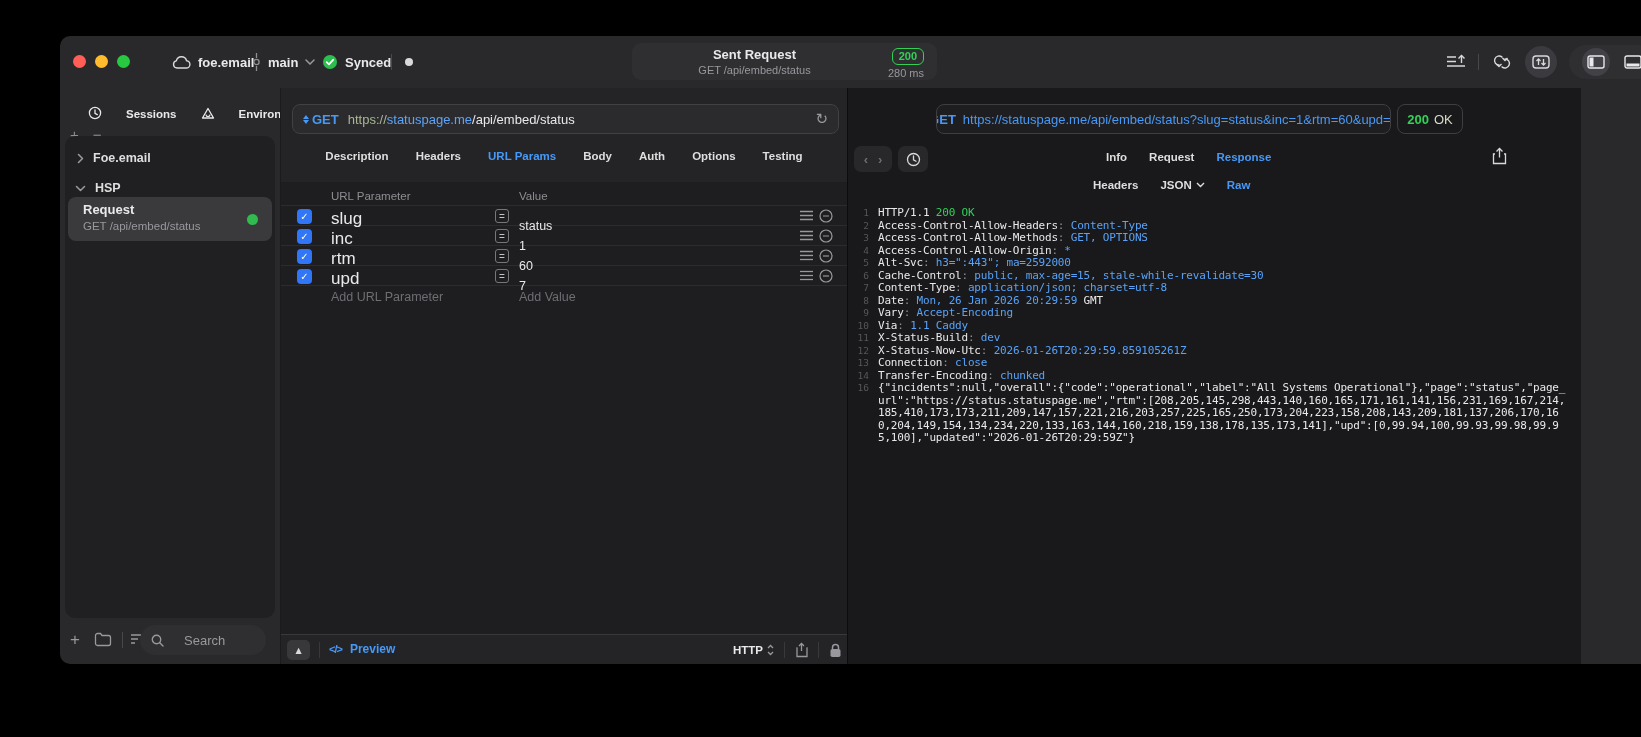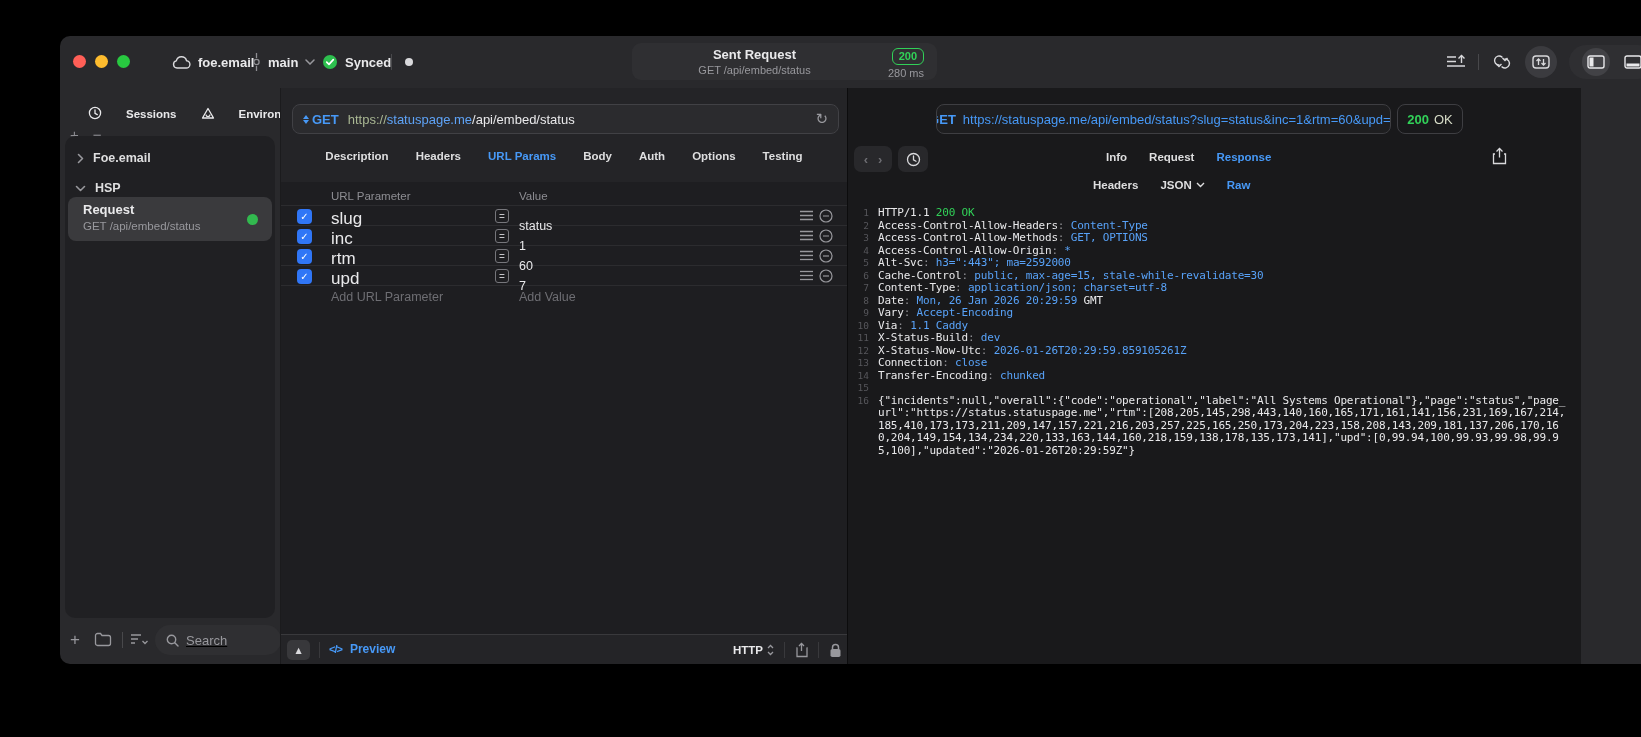--- a/index.html
+++ b/index.html
@@ -47,22 +47,22 @@
               color:#dededf; font-size:12.5px; font-weight:600; }
   .sel-card { position:absolute; left:3px; top:61px; width:204px; height:44px;
               background:#3a3a3d; border-radius:8px; }
   .sel-title { position:absolute; left:15px; top:5px; color:#e9e9eb; font-size:13px; font-weight:600; }
   .sel-sub { position:absolute; left:15px; top:23px; color:#98989d; font-size:11.5px; }
   .sel-dot { position:absolute; right:14px; top:17px; width:11px; height:11px; border-radius:50%; background:#32b94f; }
   .sb-bottom { position:absolute; left:0; top:537px; width:220px; height:30px; }
   .sbb-plus { position:absolute; left:10px; top:4px; color:#98989d; font-size:17px; line-height:22px; }
   .sbb-ico { position:absolute; top:7px; }
   .sbb-sep { position:absolute; left:62px; top:7px; width:1px; height:16px; background:#48484b; }
-  .search-pill { position:absolute; left:95px; top:0; width:126px; height:30px; border-radius:15px;
-                 background:#2f2f32; display:flex; align-items:center; gap:7px; padding-left:11px;text-decoration:underline; }
+  .search-pill { position:absolute; left:80px; top:0; width:126px; height:30px; border-radius:15px;
+                 background:#2f2f32; display:flex; align-items:center; gap:20px; padding-left:11px; }
   .search-pill span { color:#98989d; font-size:13px; }
 
   
   .rq { position:absolute; left:220px; top:52px; width:567px; bottom:0; background:#242427;
         border-left:1px solid #1b1b1d; }
   .url-bar { position:absolute; left:11px; top:16px; width:547px; height:30px;
              background:#2b2b2e; border:1px solid #414145; border-radius:8px;
              display:flex; align-items:center; padding:0 10px; font-size:13px; }
   .m-updown { display:inline-flex; flex-direction:column; gap:1px; margin-right:3px; }
   .m-updown i { width:0; height:0; border-left:3.5px solid transparent; border-right:3.5px solid transparent; }
@@ -574,22 +574,18 @@
         </div>
         <div class="code-line">
           <span class="ln">13</span>
           <span class="ct"><span class="c-w">Connection</span><span class="c-d">: </span><span class="c-b">close</span></span>
         </div>
         <div class="code-line">
           <span class="ln">14</span>
           <span class="ct"><span class="c-w">Transfer-Encoding</span><span class="c-d">: </span><span class="c-b">chunked</span></span>
         </div>
         <div class="code-line">
-          <span class="ln">15</span>
-          <span class="ct"></span>
-        </div>
-        <div class="code-line">
           <span class="ln">16</span>
           <span class="ct"><span class="c-w">{"incidents":null,"overall":{"code":"operational","label":"All Systems Operational"},"page":"status","page_url":"https://status.statuspage.me","rtm":[208,205,145,298,443,140,160,165,171,161,141,156,231,169,167,214,185,410,173,173,211,209,147,157,221,216,203,257,225,165,250,173,204,223,158,208,143,209,181,137,206,170,160,204,149,154,134,234,220,133,163,144,160,218,159,138,178,135,173,141],"upd":[0,99.94,100,99.93,99.98,99.95,100],"updated":"2026-01-26T20:29:59Z"}</span></span>
         </div>
       </div>
   </div>
 </div>
 
 </body></html>

